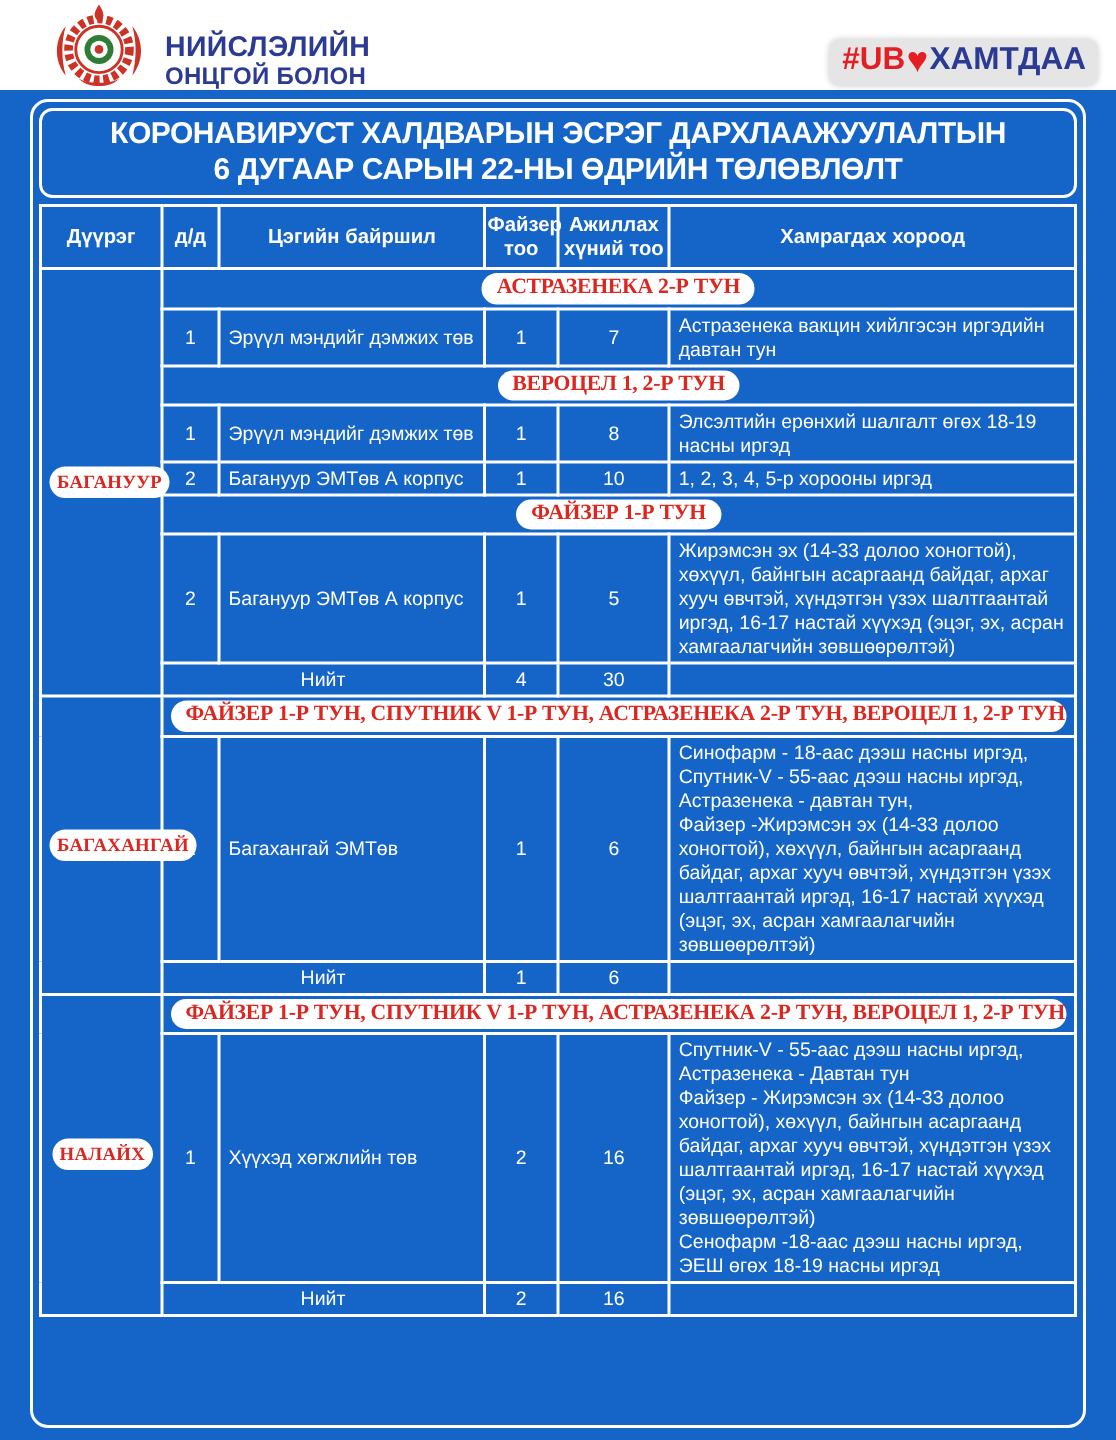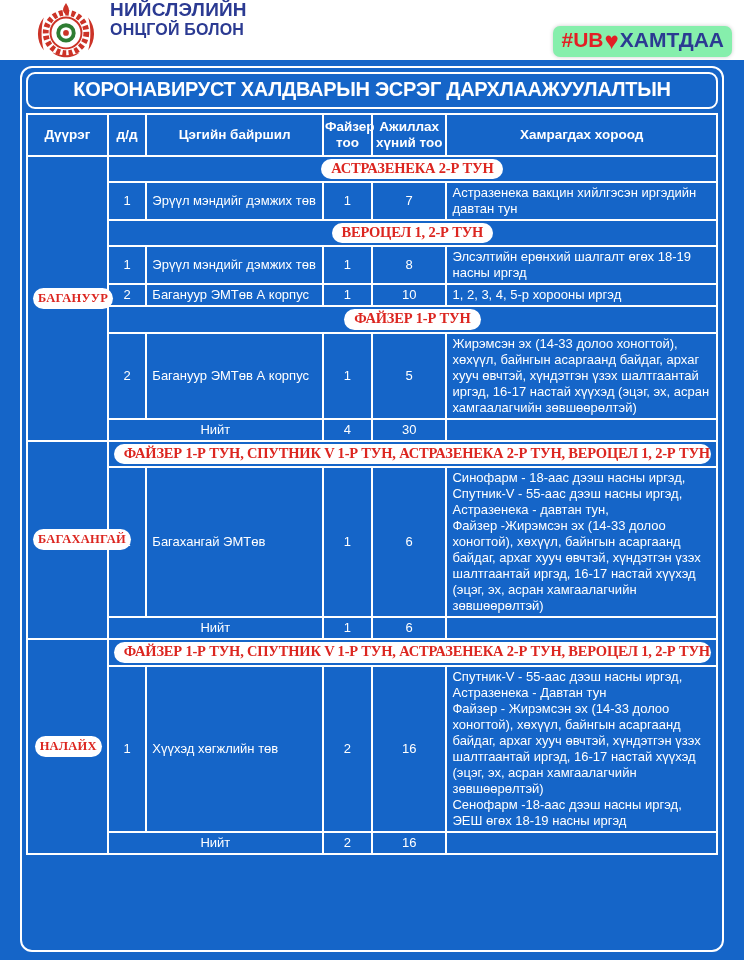--- a/index.html
+++ b/index.html
@@ -1,28 +1,28 @@
 <!DOCTYPE html>
 <html><head>
 <meta charset="utf-8">
 <style>
   * { margin:0; padding:0; box-sizing:border-box; }
   html,body { width:744px; height:960px; overflow:hidden; }
   body { font-family:"Liberation Sans", sans-serif; background:#1565c8; }
 
   
-  .topbar { height:60px; background:#ffffff; display:flex; align-items:flex-start;
+  .topbar { height:60px; background:#ffffff; display:flex; align-items:flex-end;
             padding:0 12px 0 32px; position:relative; }
   .emblem { width:68px; height:58px; flex:0 0 auto; margin-top:2px; }
   .org-name { margin-left:10px; color:#2b3a92; font-weight:bold; line-height:1.08;
               letter-spacing:0.2px; }
   .org-line1 { font-size:19px; }
   .org-line2 { font-size:16px; }
   .hashtag { margin-left:auto; align-self:flex-end; margin-bottom:3px;
-             background:#86efac; border-radius:7px; padding:1px 8px 2px;
+             background:#e5e5e5; border-radius:7px; padding:1px 8px 2px;
              box-shadow:0 0 4px rgba(0,0,0,.2);
              font-weight:bold; font-size:21px; white-space:nowrap; }
   .ht-red { color:#e31e24; }
   .ht-heart { color:#e31e24; font-size:24px; vertical-align:-2px; padding:0 1px; }
   .ht-blue { color:#2b3a92; }
 
   
   .content { height:900px; padding:6px 20px 0; }
   .frame { border:2px solid #fff; border-radius:12px; padding:4px; height:886px; }
 
@@ -76,20 +76,21 @@
     <div class="org-line2">ОНЦГОЙ БОЛОН</div>
   </div>
   <div class="hashtag"><span class="ht-red">#UB</span><span class="ht-heart">♥</span><span class="ht-blue">ХАМТДАА</span></div>
 </div>
 
 <div class="content">
   <div class="frame">
 
     <div class="title-box">
       <div>КОРОНАВИРУСТ ХАЛДВАРЫН ЭСРЭГ ДАРХЛААЖУУЛАЛТЫН</div>
+      <div>6 ДУГААР САРЫН 22-НЫ ӨДРИЙН ТӨЛӨВЛӨЛТ</div>
     </div>
 
     <table class="vtable">
       <colgroup>
         <col style="width:11.7%">
           <col style="width:5.6%">
           <col style="width:25.6%">
         <col style="width:7.1%">
           <col style="width:10.8%">
           <col style="width:39.2%">

